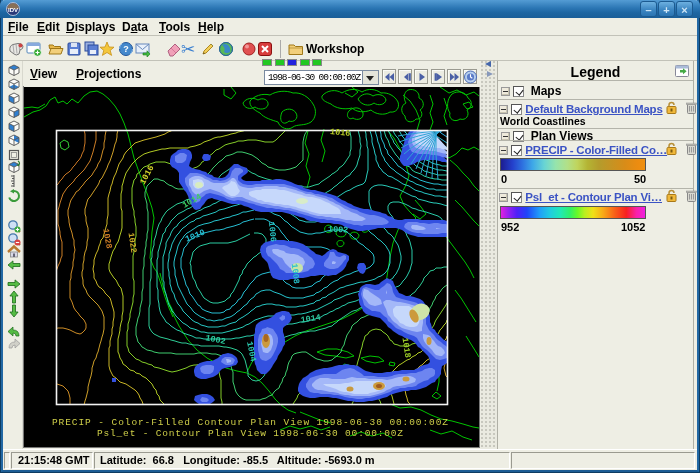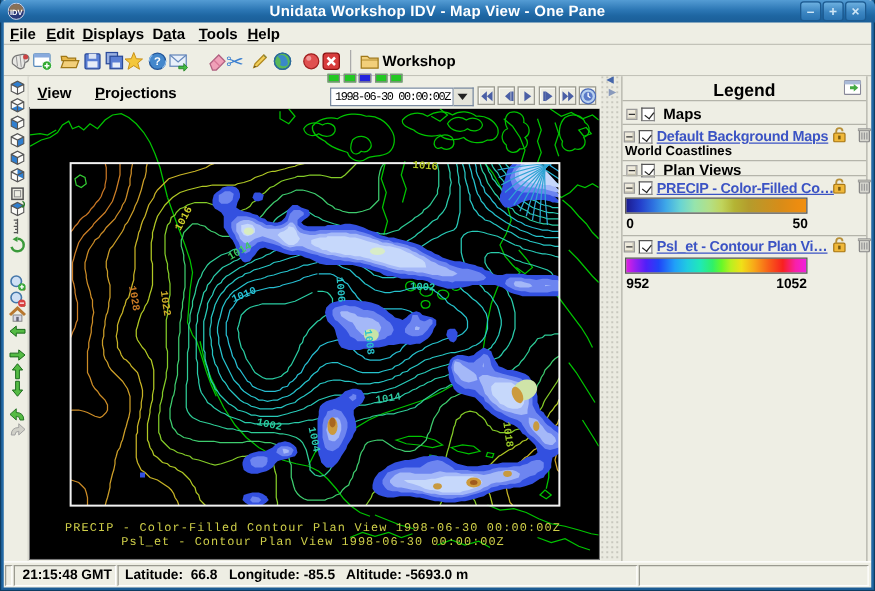--- a/index.html
+++ b/index.html
@@ -243,21 +243,20 @@
 <text x="250" y="425" fill="#cfcf49" font-family="Liberation Mono, monospace" font-size="9.5" text-anchor="middle" textLength="396">PRECIP - Color-Filled Contour Plan View 1998-06-30 00:00:00Z</text>
 <text x="250" y="436" fill="#cfcf49" font-family="Liberation Mono, monospace" font-size="9.5" text-anchor="middle" textLength="306">Psl_et - Contour Plan View 1998-06-30 00:00:00Z</text>
 </svg>
 <div id="title">
     <svg class="abs" style="left:6px;top:2px" width="14" height="14">
       <circle cx="7" cy="7" r="6.5" fill="#2a3a7a"></circle>
       <path d="M1,7a6,6 0 0,1 12,0" fill="#b08848" opacity="0.7"></path>
       <circle cx="7" cy="7" r="6.5" fill="none" stroke="#cfd8e8" stroke-width="0.8"></circle>
       <text x="7" y="10" font-size="6" font-weight="bold" fill="#fff" text-anchor="middle" font-family="Liberation Sans">IDV</text>
     </svg>
-    <div class="txt">Unidata Workshop IDV - Map View - One Pane</div>
     <div class="tbtn" style="left:640px">
       <span>–</span>
     </div>
     <div class="tbtn" style="left:658px">
       <span>+</span>
     </div>
     <div class="tbtn" style="left:676px">
       <span>×</span>
     </div>
   </div>

